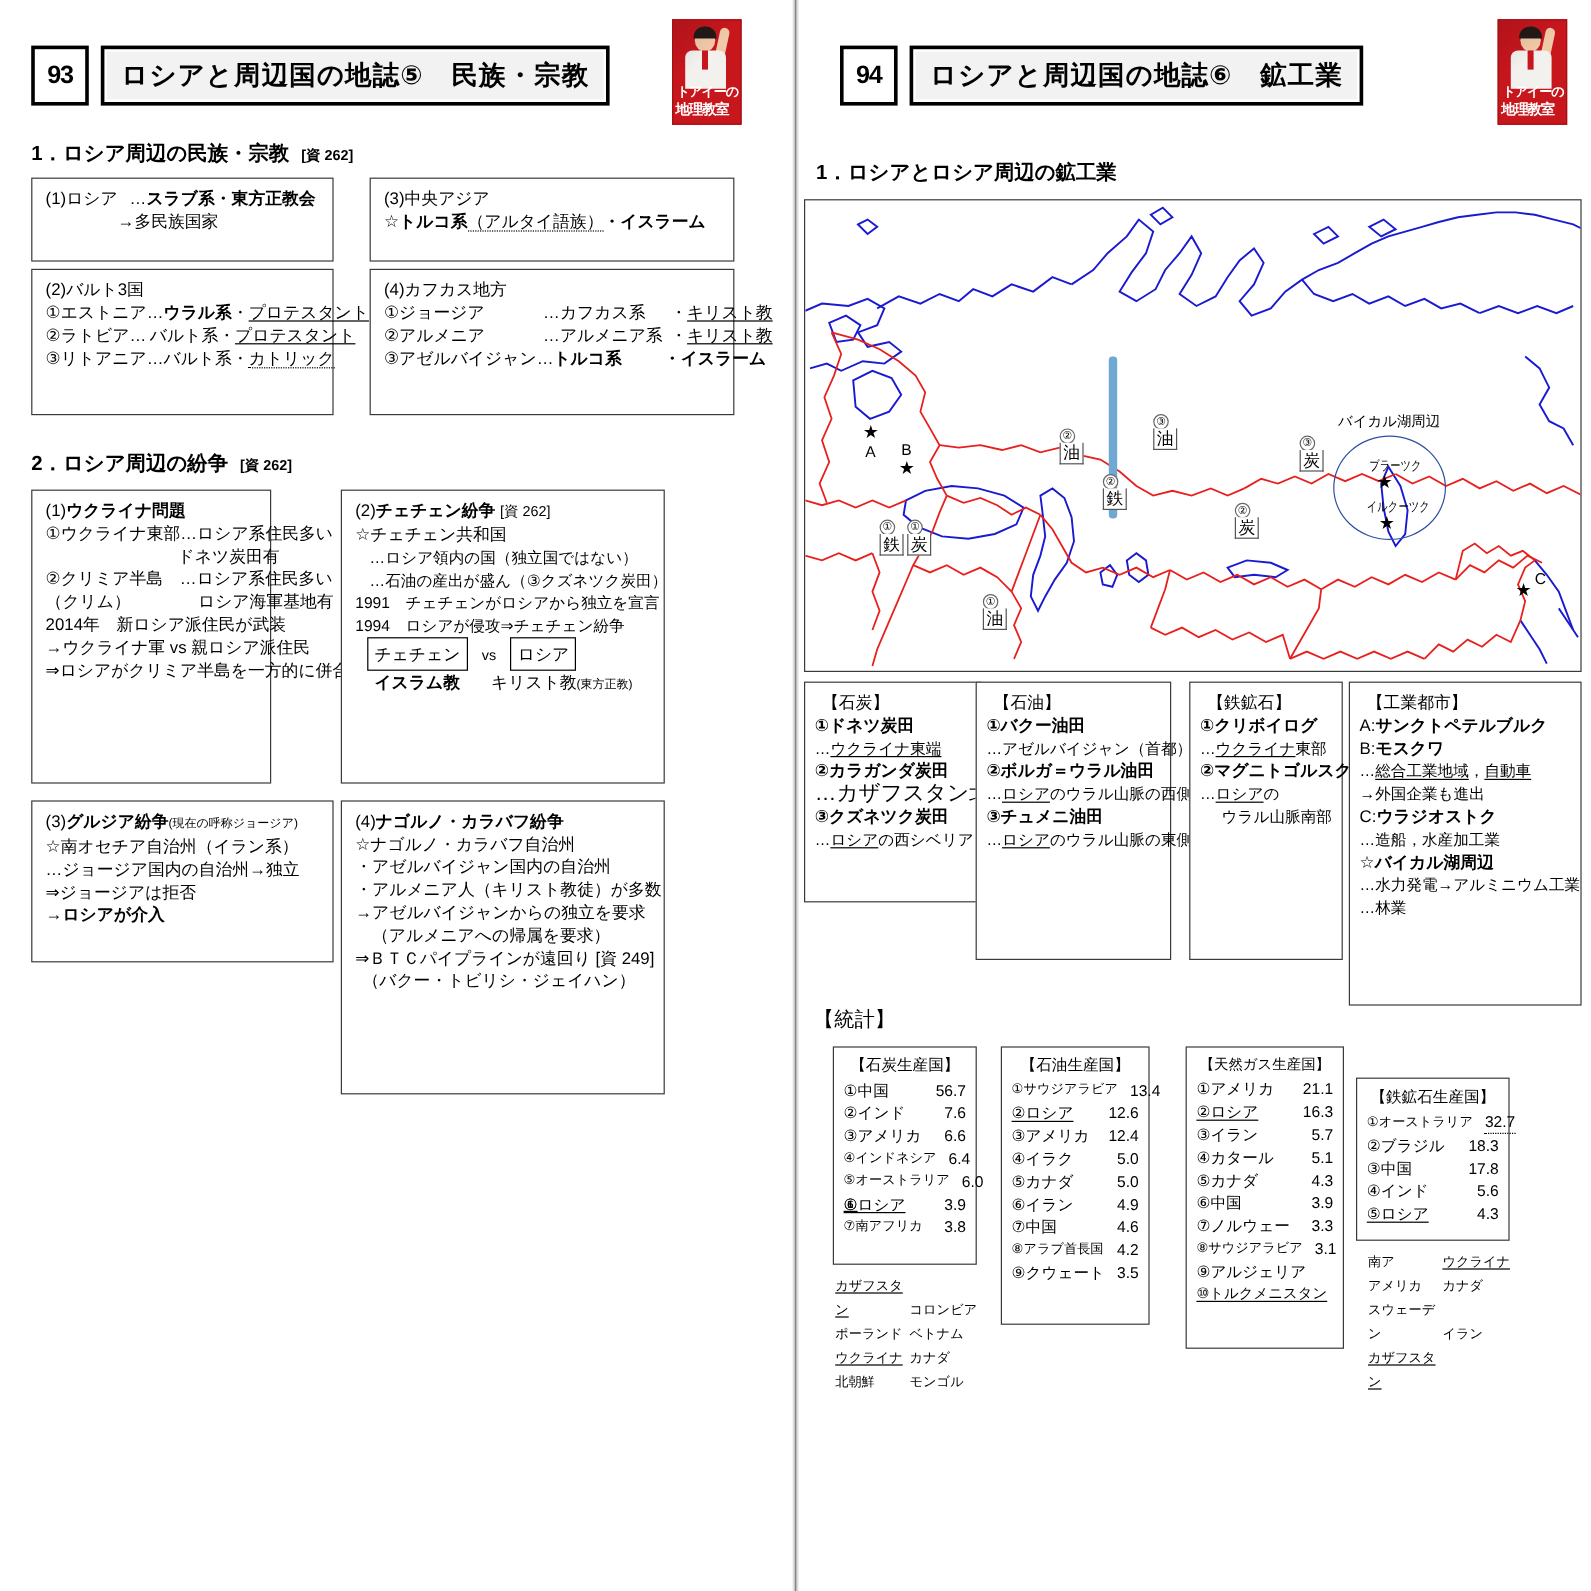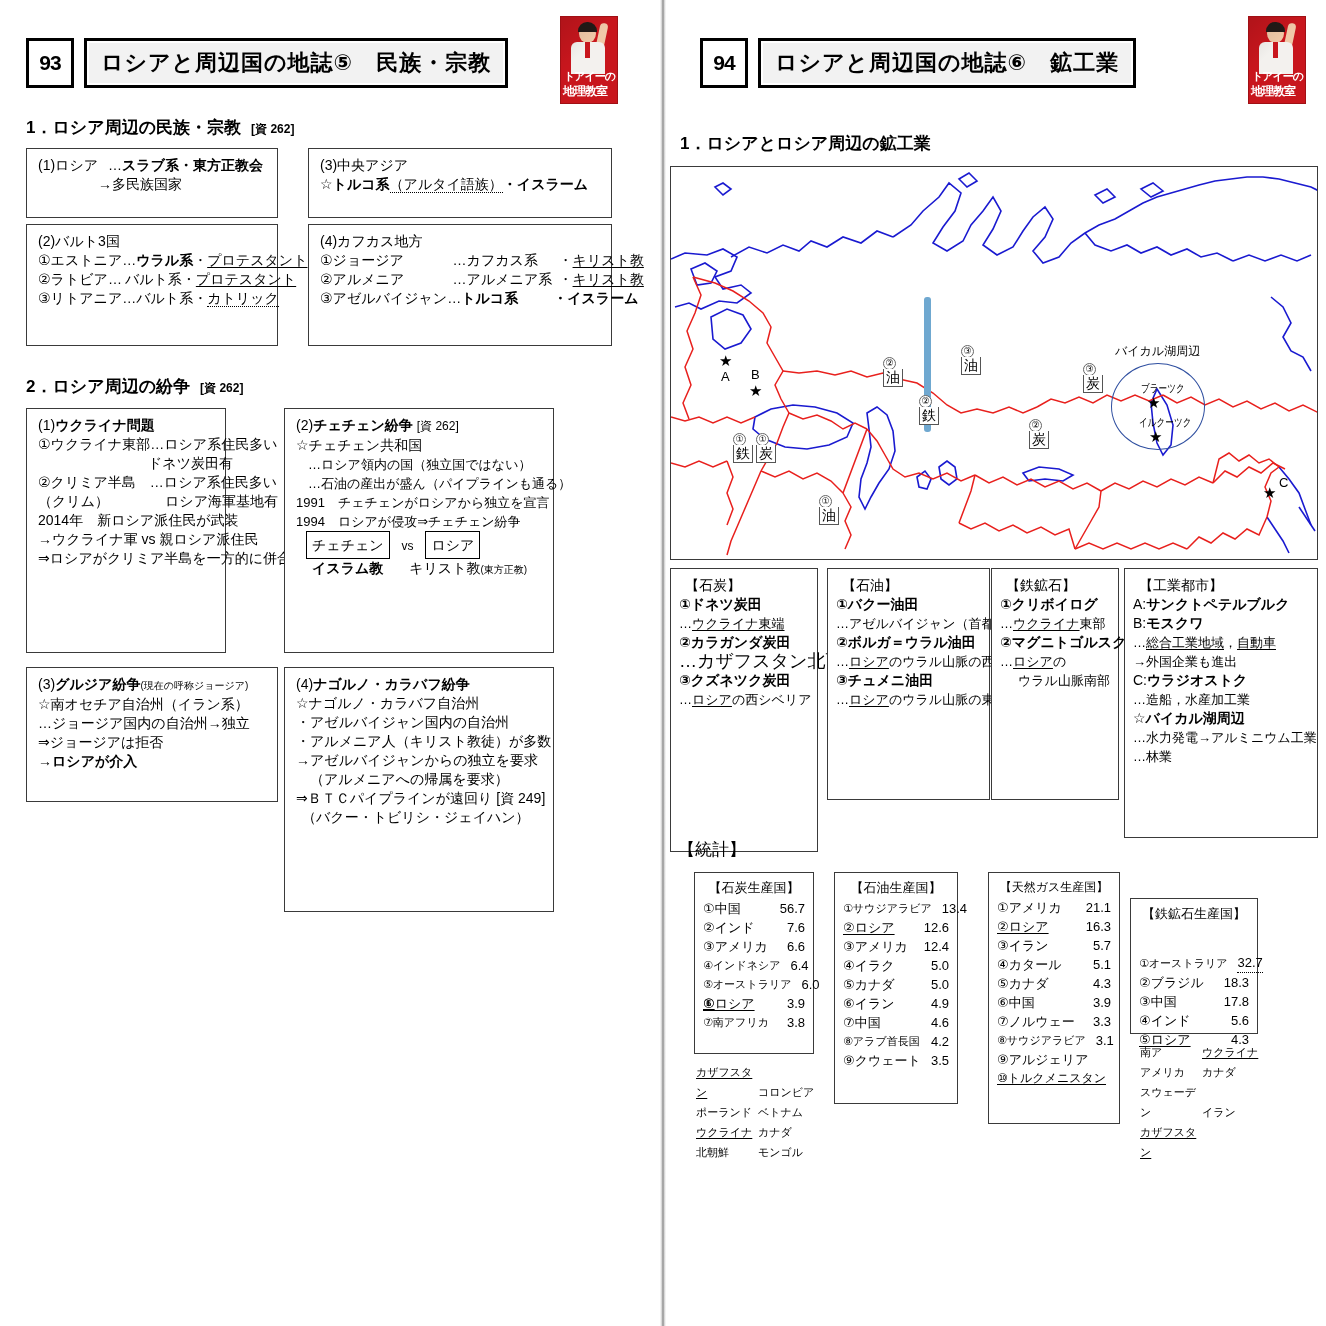--- a/index.html
+++ b/index.html
@@ -51,21 +51,21 @@
   
   .sec-h{position:absolute;font-weight:bold;font-size:17px;white-space:nowrap;}
   .sec-h .ref{font-size:12px;font-weight:bold;margin-left:10px;}
 
   
   .box{position:absolute;border:1.5px solid #3a3a3a;background:#fff;box-sizing:border-box;}
   .box .ln{font-size:14px;line-height:19px;white-space:nowrap;}
   .ln{font-size:14px;line-height:19px;white-space:nowrap;}
   .b{font-weight:bold;}
   .u{text-decoration:underline;text-underline-offset:2px;}
-  .ud{border-bottom:1.5px dotted #000;padding-bottom:0px;margin-top:28px;}
+  .ud{border-bottom:1.5px dotted #000;padding-bottom:0px;}
   .xs{font-size:10px;}
   .cond{transform:scaleX(.78);transform-origin:left center;display:inline-block;}
   .pad{padding:7px 9px 6px 11px;}
   .mini-box{display:inline-block;border:1.3px solid #000;padding:1px 5px;}
 
   
   .mapframe{position:absolute;border:1.5px solid #3a3a3a;background:#fff;overflow:hidden;box-sizing:border-box;}
   .maplabel{position:absolute;font-size:12px;white-space:nowrap;}
   .tag{position:absolute;display:flex;flex-direction:column;align-items:center;}
   .tag .num{font-size:9px;line-height:9px;border:1px solid #666;border-radius:50%;
@@ -166,21 +166,21 @@
     <div class="ln">（クリム）　　　　ロシア海軍基地有</div>
     <div class="ln">2014年　新ロシア派住民が武装</div>
     <div class="ln">→ウクライナ軍 vs 親ロシア派住民</div>
     <div class="ln">⇒ロシアがクリミア半島を一方的に併合</div>
   </div>
 
   <div class="box pad" style="left:284px;top:408px;width:270px;height:245px;">
     <div class="ln"><span>(2)</span><span class="b">チェチェン紛争</span><span style="font-size:12px;margin-left:4px">[資 262]</span></div>
     <div class="ln">☆チェチェン共和国</div>
     <div class="ln" style="padding-left:12px;font-size:13px">…ロシア領内の国（独立国ではない）</div>
-    <div class="ln" style="padding-left:12px;font-size:13px">…石油の産出が盛ん（パイプラインも通る）</div>
+    <div class="ln" style="padding-left:12px;font-size:13px">…石油の産出が盛ん（③クズネツク炭田）</div>
     <div class="ln" style="font-size:13px">1991　チェチェンがロシアから独立を宣言</div>
     <div class="ln" style="font-size:13px">1994　ロシアが侵攻⇒チェチェン紛争</div>
     <div class="ln" style="padding-left:10px;line-height:24px">
       <span class="mini-box">チェチェン</span>
       <span style="font-size:12px;margin:0 8px">vs</span>
       <span class="mini-box">ロシア</span>
     </div>
     <div class="ln" style="padding-left:16px">
       <span class="b">イスラム教</span>
       <span style="margin-left:22px">キリスト教</span><span class="xs">(東方正教)</span>
@@ -343,31 +343,31 @@
     <div class="tag" style="left:358px;top:252px;">
       <div class="num">②</div>
       <div class="kanji">炭</div>
     </div>
     <div class="tag" style="left:412px;top:196px;">
       <div class="num">③</div>
       <div class="kanji">炭</div>
     </div>
   </div>
 
-  <div class="box" style="left:4px;top:568px;width:148px;height:284px;padding:7px 8px;">
+  <div class="box" style="left:4px;top:568px;width:148px;height:184px;padding:7px 8px;">
     <div class="ln" style="padding-left:6px">【石炭】</div>
     <div class="ln b">①ドネツ炭田</div>
     <div class="ln" style="font-size:13px">…<span class="u">ウクライナ東端</span></div>
     <div class="ln b">②カラガンダ炭田</div>
     <div class="ln" style="font-size:18px">…カザフスタン北西部</div>
     <div class="ln b">③クズネツク炭田</div>
     <div class="ln" style="font-size:13px">…<span class="u">ロシア</span>の西シベリア</div>
   </div>
 
-  <div class="box" style="left:161px;top:568px;width:163px;height:232px;padding:7px 8px;">
+  <div class="box" style="left:147px;top:568px;width:163px;height:232px;padding:7px 8px;">
     <div class="ln" style="padding-left:6px">【石油】</div>
     <div class="ln b">①バクー油田</div>
     <div class="ln" style="font-size:13px">…アゼルバイジャン（首都）</div>
     <div class="ln b">②ボルガ＝ウラル油田</div>
     <div class="ln" style="font-size:13px">…<span class="u">ロシア</span>のウラル山脈の西側</div>
     <div class="ln b">③チュメニ油田</div>
     <div class="ln" style="font-size:13px">…<span class="u">ロシア</span>のウラル山脈の東側</div>
   </div>
 
   <div class="box" style="left:325px;top:568px;width:128px;height:232px;padding:7px 8px;">

